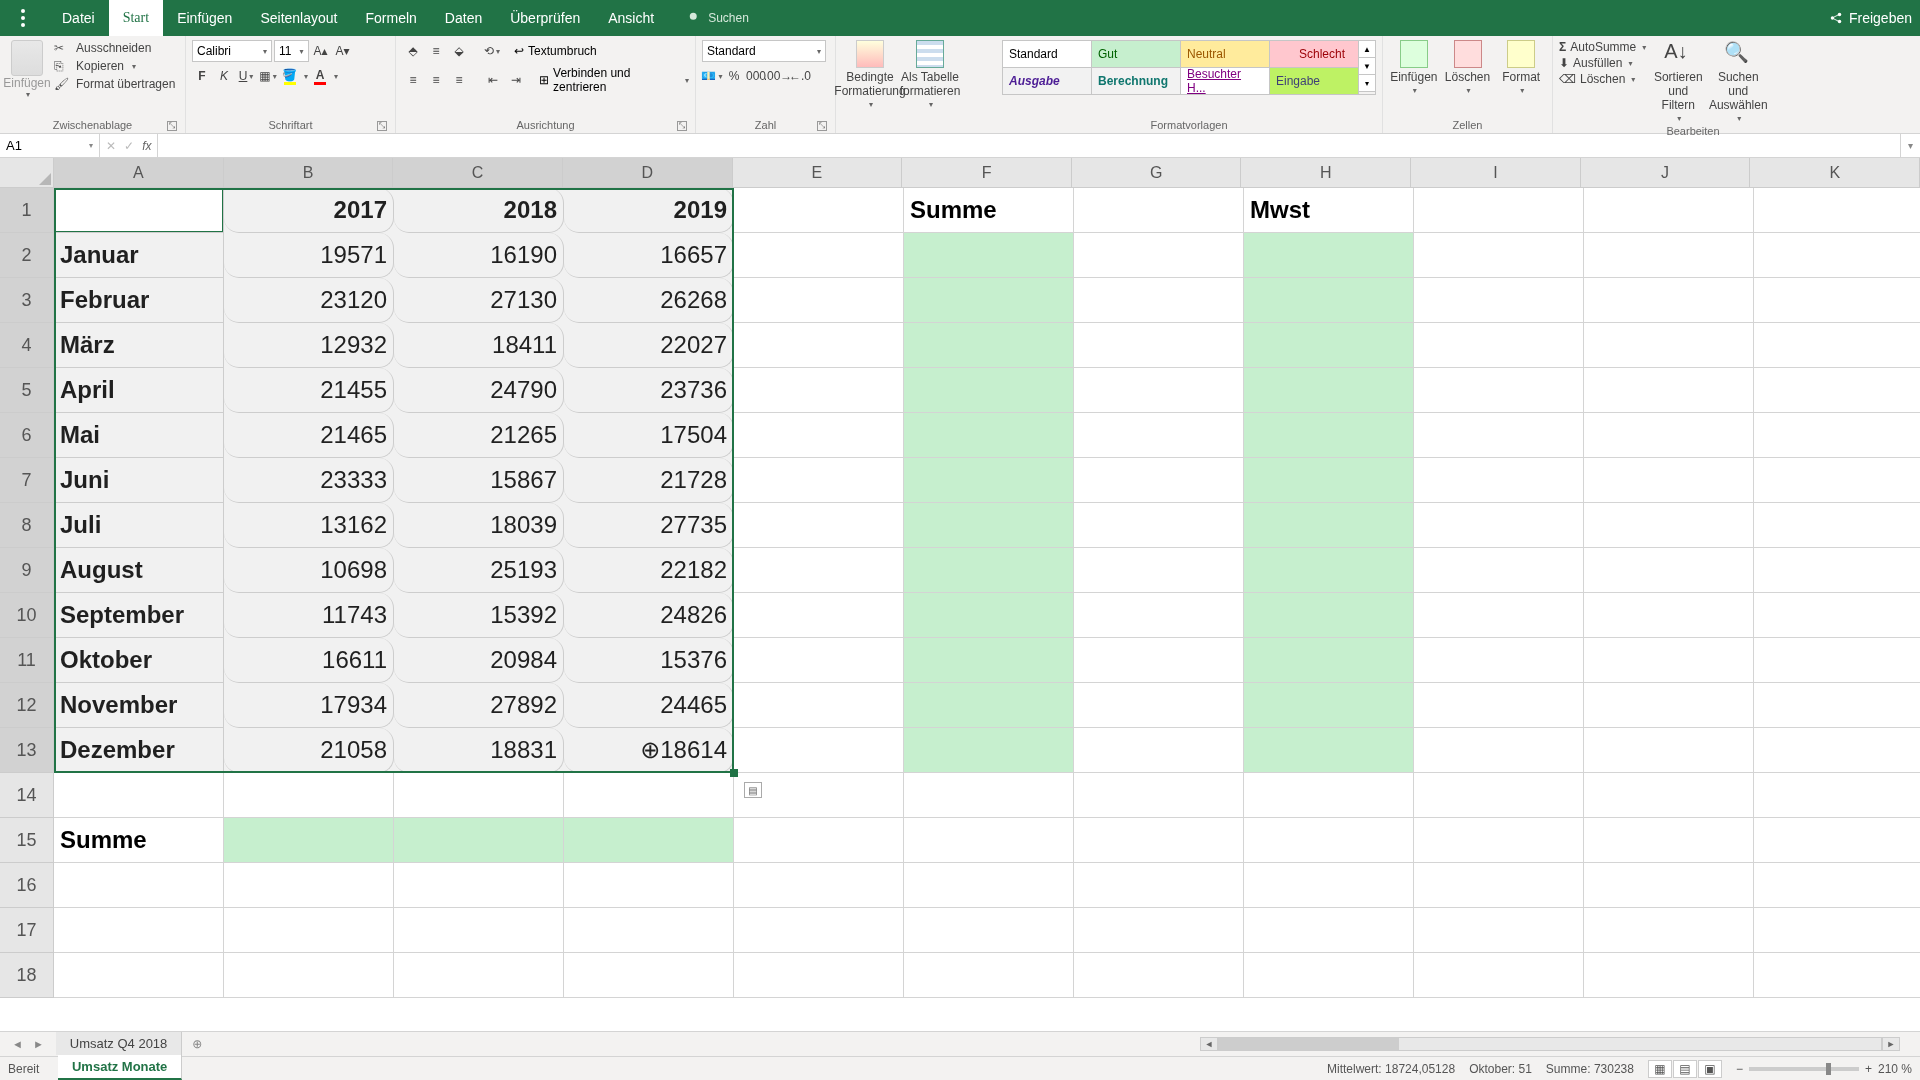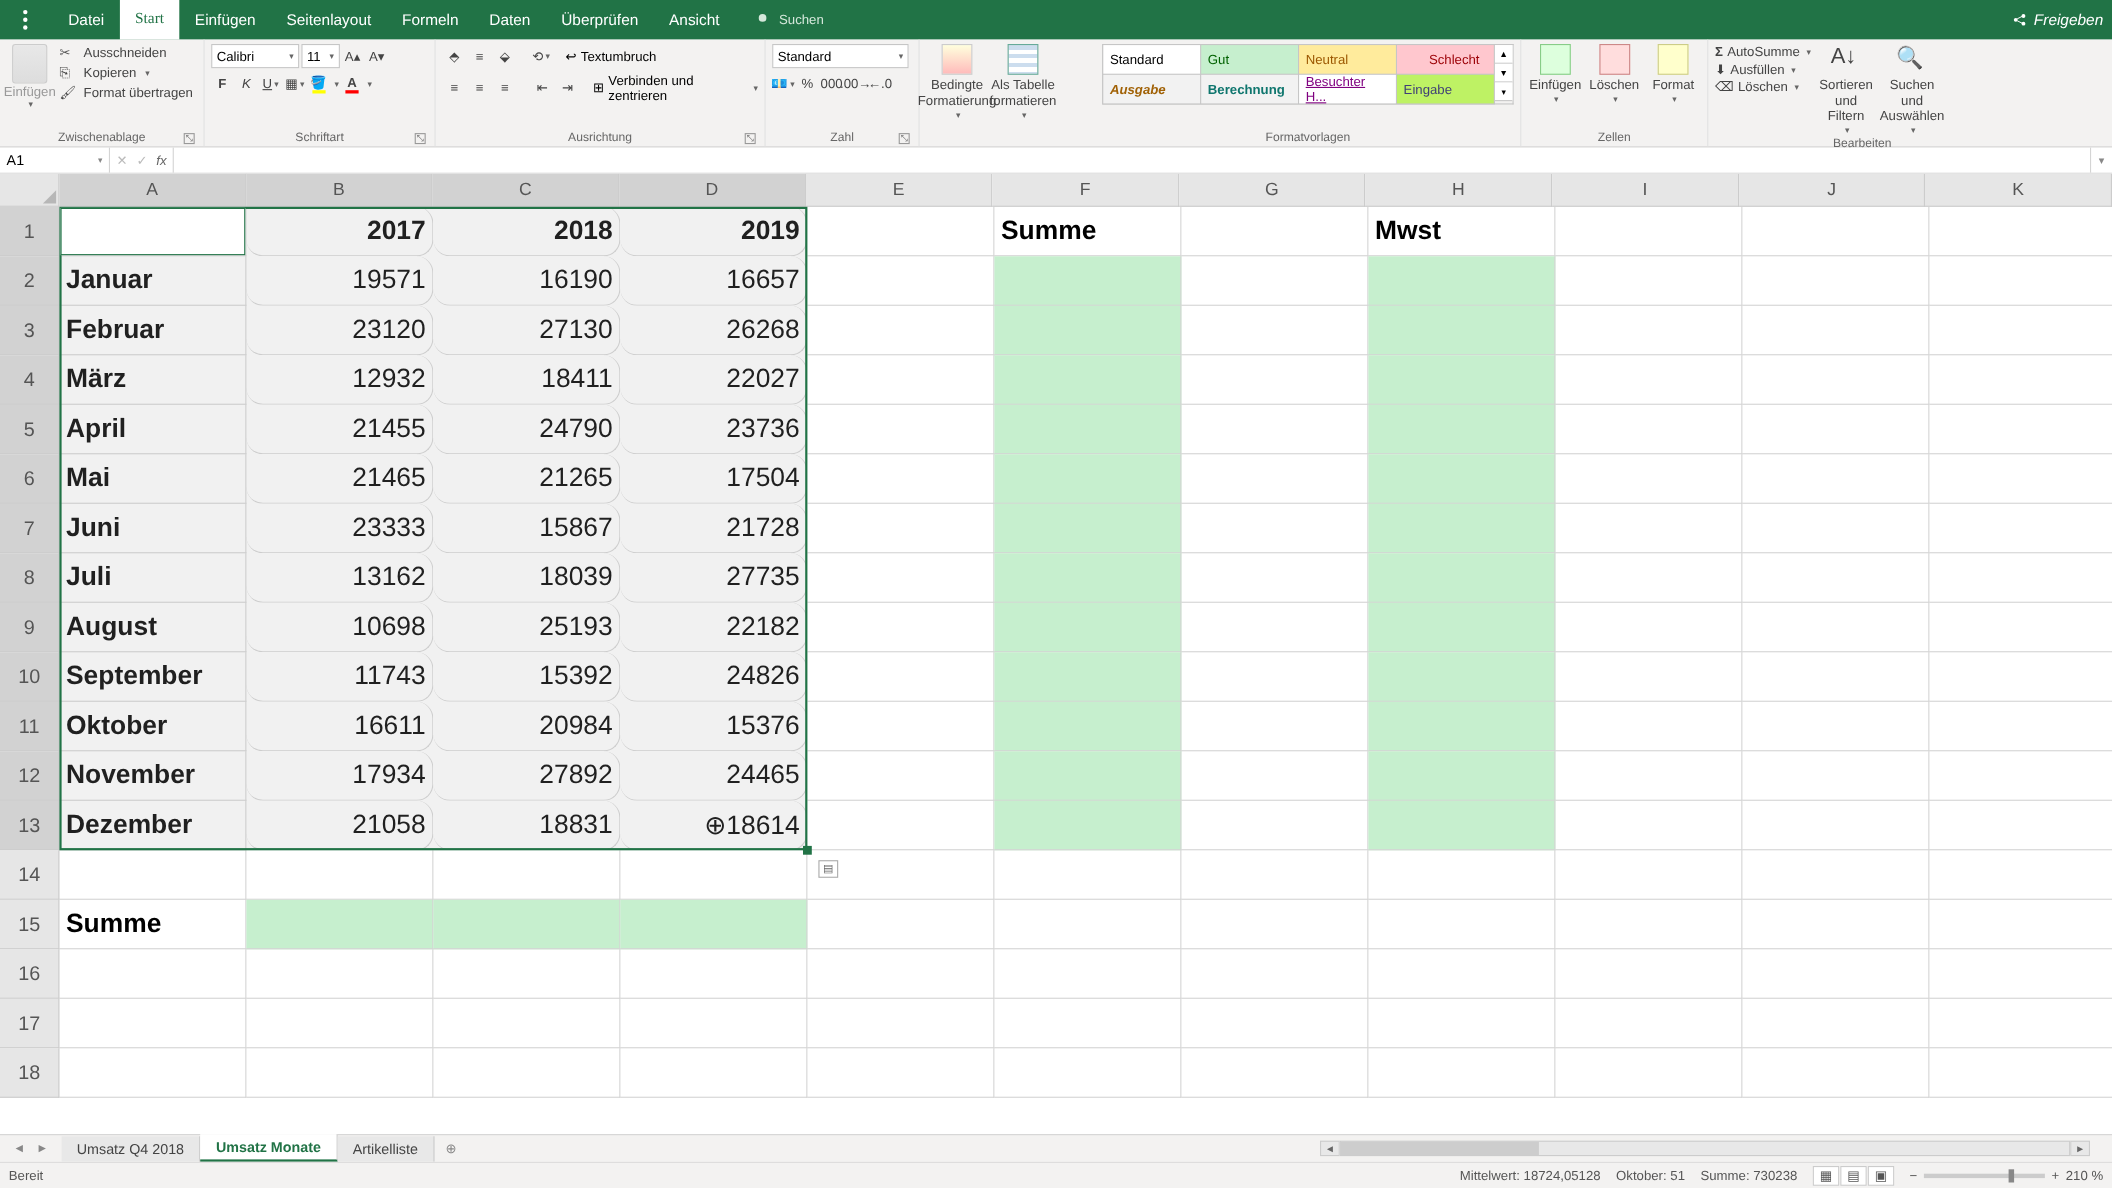--- a/index.html
+++ b/index.html
@@ -34,21 +34,21 @@
   align-items: center;
 }
 .tab.active {
   background: #fff;
   color: #217346;
   font-family: Liberation Serif, serif;
 }
 .tab.file { font-weight: normal; }
 .titlebar .search { margin-left: 20px; display:flex; align-items:center; color:#d5e8db; gap:6px;}
 .titlebar .search svg{width:14px;height:14px;fill:#d5e8db;}
-.titlebar .right { position:absolute; right:8px; display:flex; align-items:center; gap:20px; color:#fff; font-size:14px;font-style:italic;}
+.titlebar .right { position:absolute; right:8px; display:flex; align-items:center; gap:20px; color:#fff; font-size:14px;}
 .titlebar .right .share{display:flex;align-items:center;gap:6px;}
 
 
 .ribbon {
   height: 98px;
   background: #f3f2f1;
   border-bottom: 1px solid #d4d4d4;
   display: flex;
   position: relative;
 }
@@ -84,21 +84,21 @@
 .align-grid .btn-s{width:22px;height:22px;}
 .num-row{display:flex;gap:2px;align-items:center;}
 
 
 .styles-gallery{display:grid;grid-template-columns:repeat(4,88px);grid-template-rows:26px 26px;gap:1px;border:1px solid #c6c6c6;background:#c6c6c6;}
 .style-cell{background:#fff;display:flex;align-items:center;padding:0 6px;font-size:12px;}
 .style-standard{color:#000;}
 .style-gut{background:#c6efce;color:#006100;}
 .style-neutral{background:#ffeb9c;color:#9c5700;}
 .style-schlecht{background:#ffc7ce;color:#9c0006;padding-left:29px;}
-.style-ausgabe{background:#f2f2f2;color:#a16207;font-style:italic;font-weight:bold;}
+.style-ausgabe{background:#f2f2f2;color:#4c1d95;font-style:italic;font-weight:bold;}
 .style-berechnung{background:#f2f2f2;color:#0f766e;font-weight:bold;}
 .style-link{color:#800080;text-decoration:underline;}
 .style-eingabe{background:#bef264;color:#3f3f76;}
 .gallery-wrap{display:flex;}
 .gallery-spin{display:flex;flex-direction:column;border:1px solid #c6c6c6;border-left:none;}
 .gallery-spin div{width:16px;height:17px;display:flex;align-items:center;justify-content:center;font-size:8px;background:#fff;border-bottom:1px solid #c6c6c6;}
 
 .big-btn{display:flex;flex-direction:column;align-items:center;width:56px;gap:2px;color:#444;font-size:12px;}
 .big-btn .bic{width:28px;height:28px;}
 .two-line{display:flex;flex-direction:column;gap:2px;font-size:12px;color:#444;}
@@ -131,21 +131,21 @@
 .cell.green{background:#c6efce;}
 .selection-overlay{position:absolute;border:2px solid #217346;background:rgba(180,180,180,0.18);pointer-events:none;}
 .active-cell{position:absolute;background:#fff;border:1px solid #217346;pointer-events:none;}
 .fill-handle{position:absolute;width:8px;height:8px;background:#217346;pointer-events:none;}
 .smart-tag{position:absolute;width:18px;height:16px;border:1px solid #aaa;background:#fff;font-size:10px;display:flex;align-items:center;justify-content:center;color:#666;}
 
 
 .sheet-bar{height:25px;background:#f3f2f1;border-top:1px solid #d4d4d4;display:flex;align-items:center;position:relative;}
 .sheet-nav{display:flex;gap:2px;padding:0 8px;color:#888;}
 .sheet-nav span{padding:2px 4px;font-size:11px;}
-.sheets{display:flex;align-items:flex-end;height:100%;}
+.sheets{display:flex;align-items:flex-end;height:100%;flex-direction:column;}
 .sheet{padding:4px 14px;font-size:13px;color:#444;border-right:1px solid #ccc;background:#e8e8e8;cursor:pointer;}
 .sheet.active{background:#fff;border-bottom:2px solid #217346;font-weight:bold;color:#217346;}
 .sheet-add{padding:4px 10px;color:#888;cursor:pointer;}
 .hscroll{position:absolute;right:20px;width:700px;height:16px;bottom:4px;background:#f3f2f1;display:flex;align-items:center;}
 .hscroll .track{flex:1;height:14px;background:#e8e8e8;border:1px solid #ccc;position:relative;}
 .hscroll .thumb{position:absolute;left:0;width:180px;height:100%;background:#cdcdcd;}
 .hscroll .arr{width:18px;height:14px;border:1px solid #ccc;background:#e8e8e8;display:flex;align-items:center;justify-content:center;font-size:9px;color:#666;}
 
 
 .status{height:24px;background:#f3f2f1;border-top:1px solid #d4d4d4;display:flex;align-items:center;font-size:12px;color:#555;padding:0 8px;gap:20px;}

